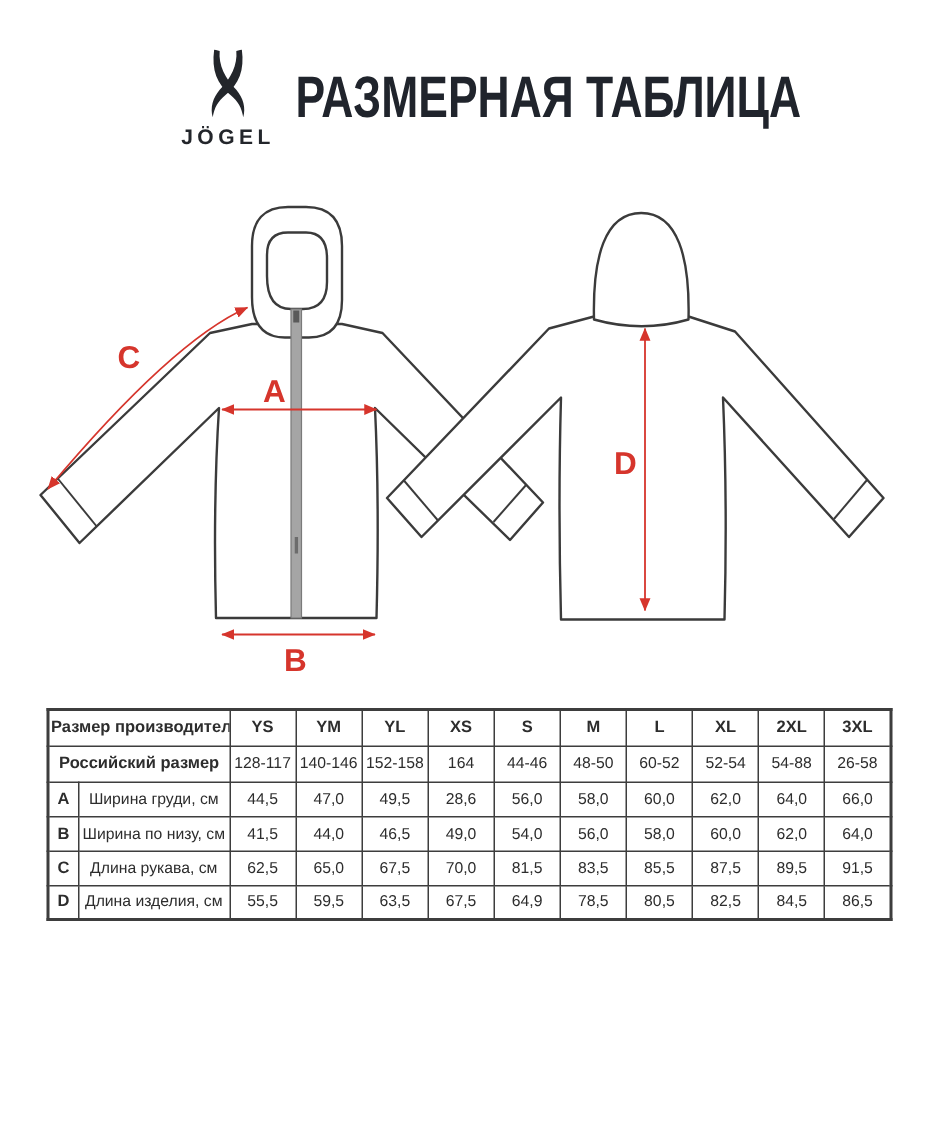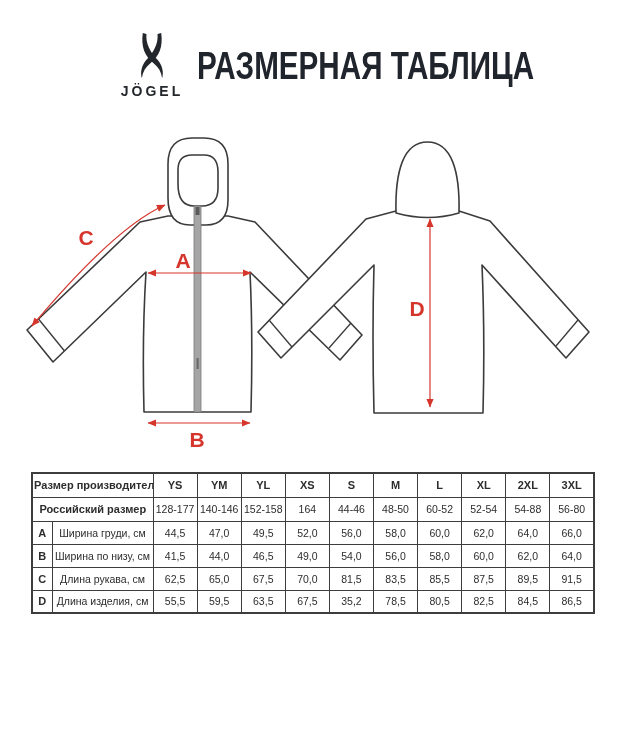--- a/index.html
+++ b/index.html
@@ -152,38 +152,38 @@
       <td class="bold">XS</td>
       <td class="bold">S</td>
       <td class="bold">M</td>
       <td class="bold">L</td>
       <td class="bold">XL</td>
       <td class="bold">2XL</td>
       <td class="bold">3XL</td>
     </tr>
     <tr class="hdr">
       <td colspan="2" class="bold">Российский размер</td>
-      <td>128-177</td>
+      <td>128-117</td>
       <td>140-146</td>
       <td>152-158</td>
       <td>164</td>
       <td>44-46</td>
       <td>48-50</td>
       <td>60-52</td>
       <td>52-54</td>
       <td>54-88</td>
-      <td>56-80</td>
+      <td>26-58</td>
     </tr>
     <tr>
       <td class="letter">A</td>
       <td class="rowlabel">Ширина груди, см</td>
       <td>44,5</td>
       <td>47,0</td>
       <td>49,5</td>
-      <td>52,0</td>
+      <td>28,6</td>
       <td>56,0</td>
       <td>58,0</td>
       <td>60,0</td>
       <td>62,0</td>
       <td>64,0</td>
       <td>66,0</td>
     </tr>
     <tr>
       <td class="letter">B</td>
       <td class="rowlabel">Ширина по низу, см</td>
@@ -212,21 +212,21 @@
       <td>89,5</td>
       <td>91,5</td>
     </tr>
     <tr>
       <td class="letter">D</td>
       <td class="rowlabel">Длина изделия, см</td>
       <td>55,5</td>
       <td>59,5</td>
       <td>63,5</td>
       <td>67,5</td>
-      <td>35,2</td>
+      <td>64,9</td>
       <td>78,5</td>
       <td>80,5</td>
       <td>82,5</td>
       <td>84,5</td>
       <td>86,5</td>
     </tr>
   </tbody>
     </table>
 
 </div>

